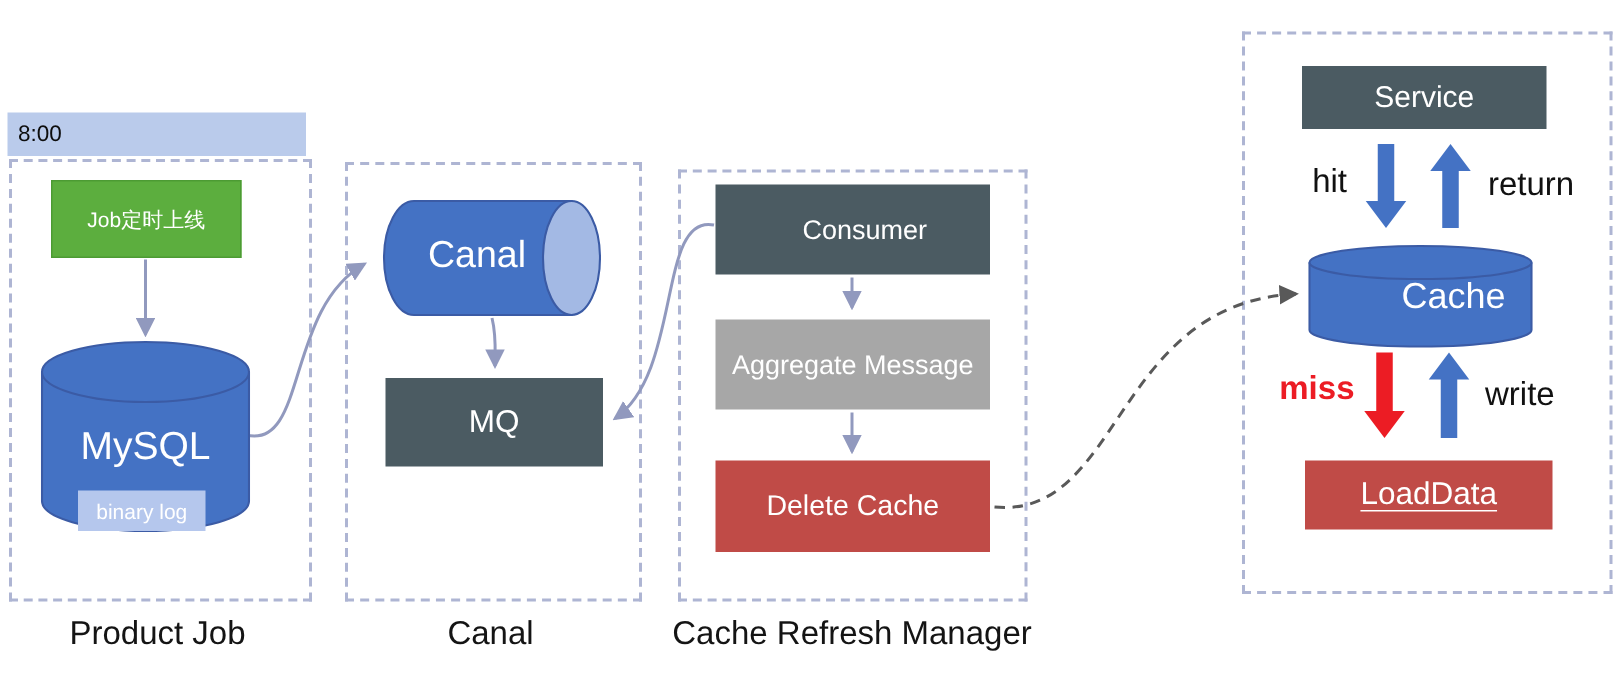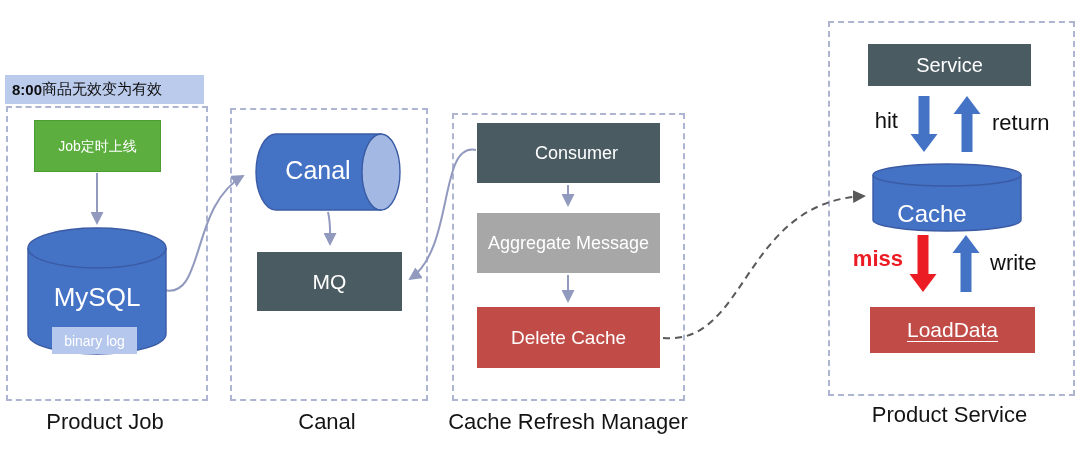--- a/index.html
+++ b/index.html
@@ -18,21 +18,21 @@
     color:#fff;text-align:center;box-sizing:border-box;
   }
   .slate{background:var(--slate);}
   .graybox{background:var(--gray);}
   .redbox{background:var(--red);}
   .greenbox{background:var(--green);border:1px solid var(--greenBorder);flex-direction:row;line-height:1.32;}
   .band{
     position:absolute;z-index:4;background:var(--band);display:flex;align-items:center;
     padding-left:7px;font-size:15px;color:#0d0d0d;box-sizing:border-box;
   }
-  .band .bold{font-weight:bold;}
+  .band .bold{font-weight:normal;}
   .cyl{position:absolute;z-index:3;}
   .cyl-label{
     position:absolute;z-index:4;color:#fff;text-align:center;pointer-events:none;
   }
   .chip{
     position:absolute;z-index:5;background:var(--chip);color:#fff;font-size:14px;
     display:flex;align-items:center;justify-content:center;
   }
   .edge-label{position:absolute;z-index:3;font-size:22px;color:#111;}
   .edge-label.redtxt{color:var(--brightRed);font-weight:bold;}
@@ -53,21 +53,20 @@
 <div class="canvas">
 
   <div class="section" style="left:6px;top:106px;width:198px;height:291px;"></div>
   <div class="section" style="left:230px;top:108px;width:194px;height:289px;"></div>
   <div class="section" style="left:452px;top:113px;width:229px;height:284px;"></div>
   <div class="section" style="left:828px;top:21px;width:243px;height:371px;"></div>
 
   <div class="caption" style="left:6px;top:409px;width:198px;">Product Job</div>
   <div class="caption" style="left:230px;top:409px;width:194px;">Canal</div>
   <div class="caption" style="left:440px;top:409px;width:256px;">Cache Refresh Manager</div>
-  <div class="caption" style="left:828px;top:402px;width:243px;">Product Service</div>
 
   <svg class="connectors" width="1080" height="451" viewBox="0 0 1080 451">
     <defs>
       <marker id="m-per" viewBox="0 0 10 10" refX="8.5" refY="5" markerWidth="6.5" markerHeight="6.5" orient="auto-start-reverse">
         <path d="M0,0 L10,5 L0,10 Z" class="mf-per"></path>
       </marker>
       <marker id="m-gray" viewBox="0 0 10 10" refX="8.5" refY="5" markerWidth="6.5" markerHeight="6.5" orient="auto-start-reverse">
         <path d="M0,0 L10,5 L0,10 Z" class="mf-gray"></path>
       </marker>
     </defs>
@@ -81,21 +80,20 @@
     <path class="conn-dashed" d="M663,338 C748,346 742,202 864,196" marker-end="url(#m-gray)"></path>
 
     <polygon class="blk-blue" points="918.5,96 929.5,96 929.5,134 937.5,134 924,152 910.5,134 918.5,134"></polygon>
     <polygon class="blk-blue" points="961.5,152 972.5,152 972.5,114 980.5,114 967,96 953.5,114 961.5,114"></polygon>
     <polygon class="blk-red" points="917.5,235 928.5,235 928.5,274 936.5,274 923,292 909.5,274 917.5,274"></polygon>
     <polygon class="blk-blue" points="960.5,292 971.5,292 971.5,253 979.5,253 966,235 952.5,253 960.5,253"></polygon>
   </svg>
 
   <div class="band" style="left:5px;top:75px;width:199px;height:29px;">
     <span class="bold">8:00</span>
-      <span>商品无效变为有效</span>
   </div>
 
   <div class="node greenbox" style="left:34px;top:120px;width:127px;height:52px;font-size:14px;">
     <span>Job</span>
     <span>定时上线</span>
   </div>
 
   <svg class="cyl" style="left:27px;top:227px;" width="140" height="128" viewBox="0 0 140 128">
     <path class="cyl-body" d="M1,21 L1,107 A69,20 0 0 0 139,107 L139,21"></path>
     <ellipse class="cyl-body" cx="70" cy="21" rx="69" ry="20"></ellipse>
@@ -114,21 +112,21 @@
   <div class="node slate" style="left:477px;top:123px;width:183px;height:60px;font-size:18px;padding-left:16px;">Consumer</div>
   <div class="node graybox" style="left:477px;top:213px;width:183px;height:60px;font-size:18px;">Aggregate Message</div>
   <div class="node redbox" style="left:477px;top:307px;width:183px;height:61px;font-size:19px;">Delete Cache</div>
 
   <div class="node slate" style="left:868px;top:44px;width:163px;height:42px;font-size:20px;">Service</div>
 
   <svg class="cyl" style="left:872px;top:163px;" width="150" height="70" viewBox="0 0 150 70">
     <path class="cyl-body" d="M1,12 L1,57 A74,11 0 0 0 149,57 L149,12"></path>
     <ellipse class="cyl-body" cx="75" cy="12" rx="74" ry="11"></ellipse>
   </svg>
-  <div class="cyl-label" style="left:872px;top:184px;width:120px;font-size:24px;margin-top:16px;">Cache</div>
+  <div class="cyl-label" style="left:909px;top:184px;width:120px;font-size:24px;">Cache</div>
 
   <div class="node redbox u" style="left:870px;top:307px;width:165px;height:46px;font-size:21px;">LoadData</div>
 
   <div class="edge-label" style="left:840px;top:108px;width:58px;text-align:right;">hit</div>
   <div class="edge-label" style="left:992px;top:110px;">return</div>
   <div class="edge-label redtxt" style="left:843px;top:246px;width:60px;text-align:right;">miss</div>
   <div class="edge-label" style="left:990px;top:250px;">write</div>
 
 </div>
 

